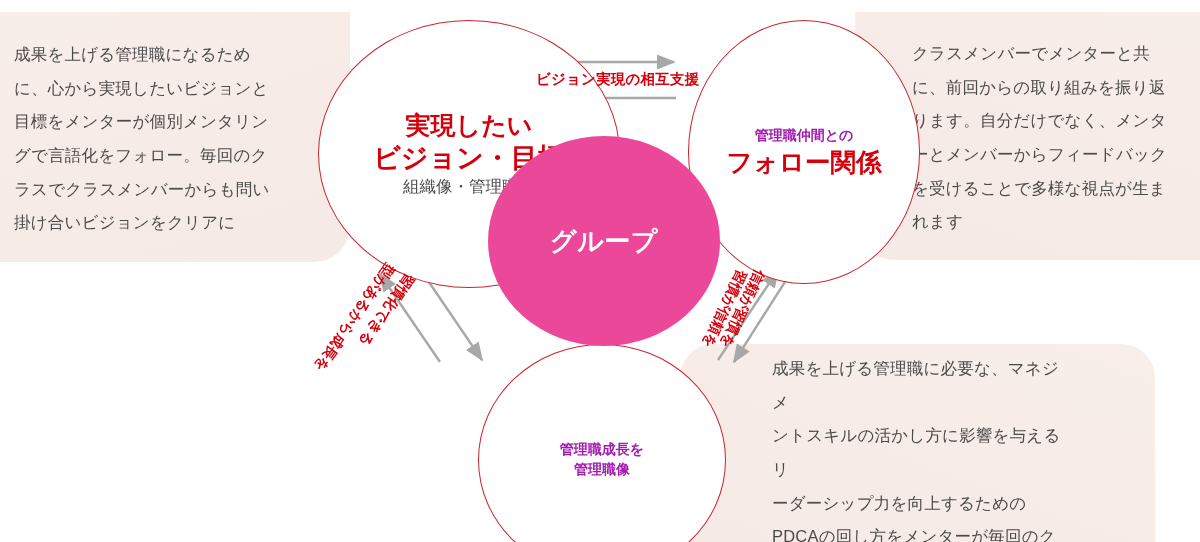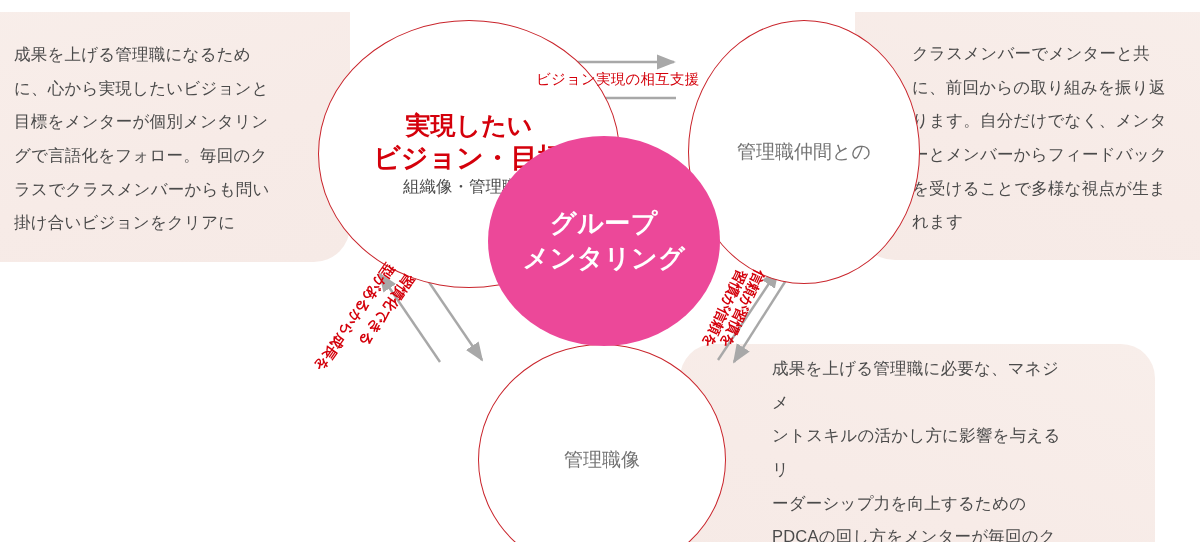--- a/index.html
+++ b/index.html
@@ -33,34 +33,34 @@
   .circle{position:absolute;border-radius:50%;box-sizing:border-box;
           display:flex;flex-direction:column;align-items:center;justify-content:center;}
   .circle-outline{background:#ffffff;border:1.6px solid #c9252c;}
 
   #circle-vision{left:318px;top:8px;width:302px;height:268px;}
   #circle-growth{left:688px;top:8px;width:232px;height:264px;}
   #circle-pdca{left:478px;top:332px;width:248px;height:232px;}
   #circle-center{left:488px;top:124px;width:232px;height:210px;background:#ec4899;
                  box-shadow:0 0 0 0 rgba(0,0,0,0);z-index:5;}
 
-  .c-sub{color:#737373;font-size:19px;line-height:1.42;text-align:center;font-weight:400;}
+  .c-sub{color:#a21caf;font-size:14px;line-height:1.42;text-align:center;font-weight:700;}
   .c-main{color:#d4000b;font-weight:700;text-align:center;line-height:1.26;}
   .c-sub2{color:#4a4a4a;font-size:16.5px;line-height:1.4;text-align:center;}
 
   #circle-vision .c-main{font-size:27px;}
   #circle-vision .v-l1{font-size:25px;}
   #circle-growth .c-main{font-size:25.5px;}
   #circle-pdca  .c-main{font-size:26px;}
 
   #circle-center .c-center{color:#ffffff;font-weight:700;font-size:26px;
         line-height:1.34;text-align:center;letter-spacing:.5px;}
 
   
-  .arrow-label{position:absolute;color:#d4000b;font-weight:400;white-space:nowrap;}
+  .arrow-label{position:absolute;color:#d4000b;font-weight:700;white-space:nowrap;}
   #lbl-top{left:536px;top:58px;font-size:14.5px;letter-spacing:.2px;}
 
   .vlabel{position:absolute;color:#d4000b;font-weight:700;font-size:14px;
           white-space:nowrap;}
 
   svg.arrows{position:absolute;left:0;top:0;width:1200px;height:542px;
              pointer-events:none;}
 </style>
 </head>
 <body>
@@ -120,29 +120,30 @@
   </svg>
 
   <div class="circle circle-outline" id="circle-vision">
     <div class="c-main v-l1">実現したい</div>
     <div class="c-main">ビジョン・目標</div>
     <div class="c-sub2">組織像・管理職像</div>
   </div>
 
   <div class="circle circle-outline" id="circle-growth">
     <div class="c-sub">管理職仲間との</div>
+    <div class="c-main">フォロー関係</div>
   </div>
 
   <div class="circle circle-outline" id="circle-pdca">
+    <div class="c-sub">管理職成長を</div>
     <div class="c-sub">管理職像</div>
   </div>
 
   <div class="circle" id="circle-center">
     <div class="c-center">グループ</div>
-    <div class="c-center">メンタリング</div>
   </div>
 
   <div class="arrow-label" id="lbl-top">ビジョン実現の相互支援</div>
 
   <div class="vlabel" style="left:398px;top:258px;transform:rotate(125deg);transform-origin:0 0;">
     <span>型があるから成長を</span>
   </div>
   <div class="vlabel" style="left:418px;top:268px;transform:rotate(125deg);transform-origin:0 0;">
     <span>習慣化できる</span>
   </div>

